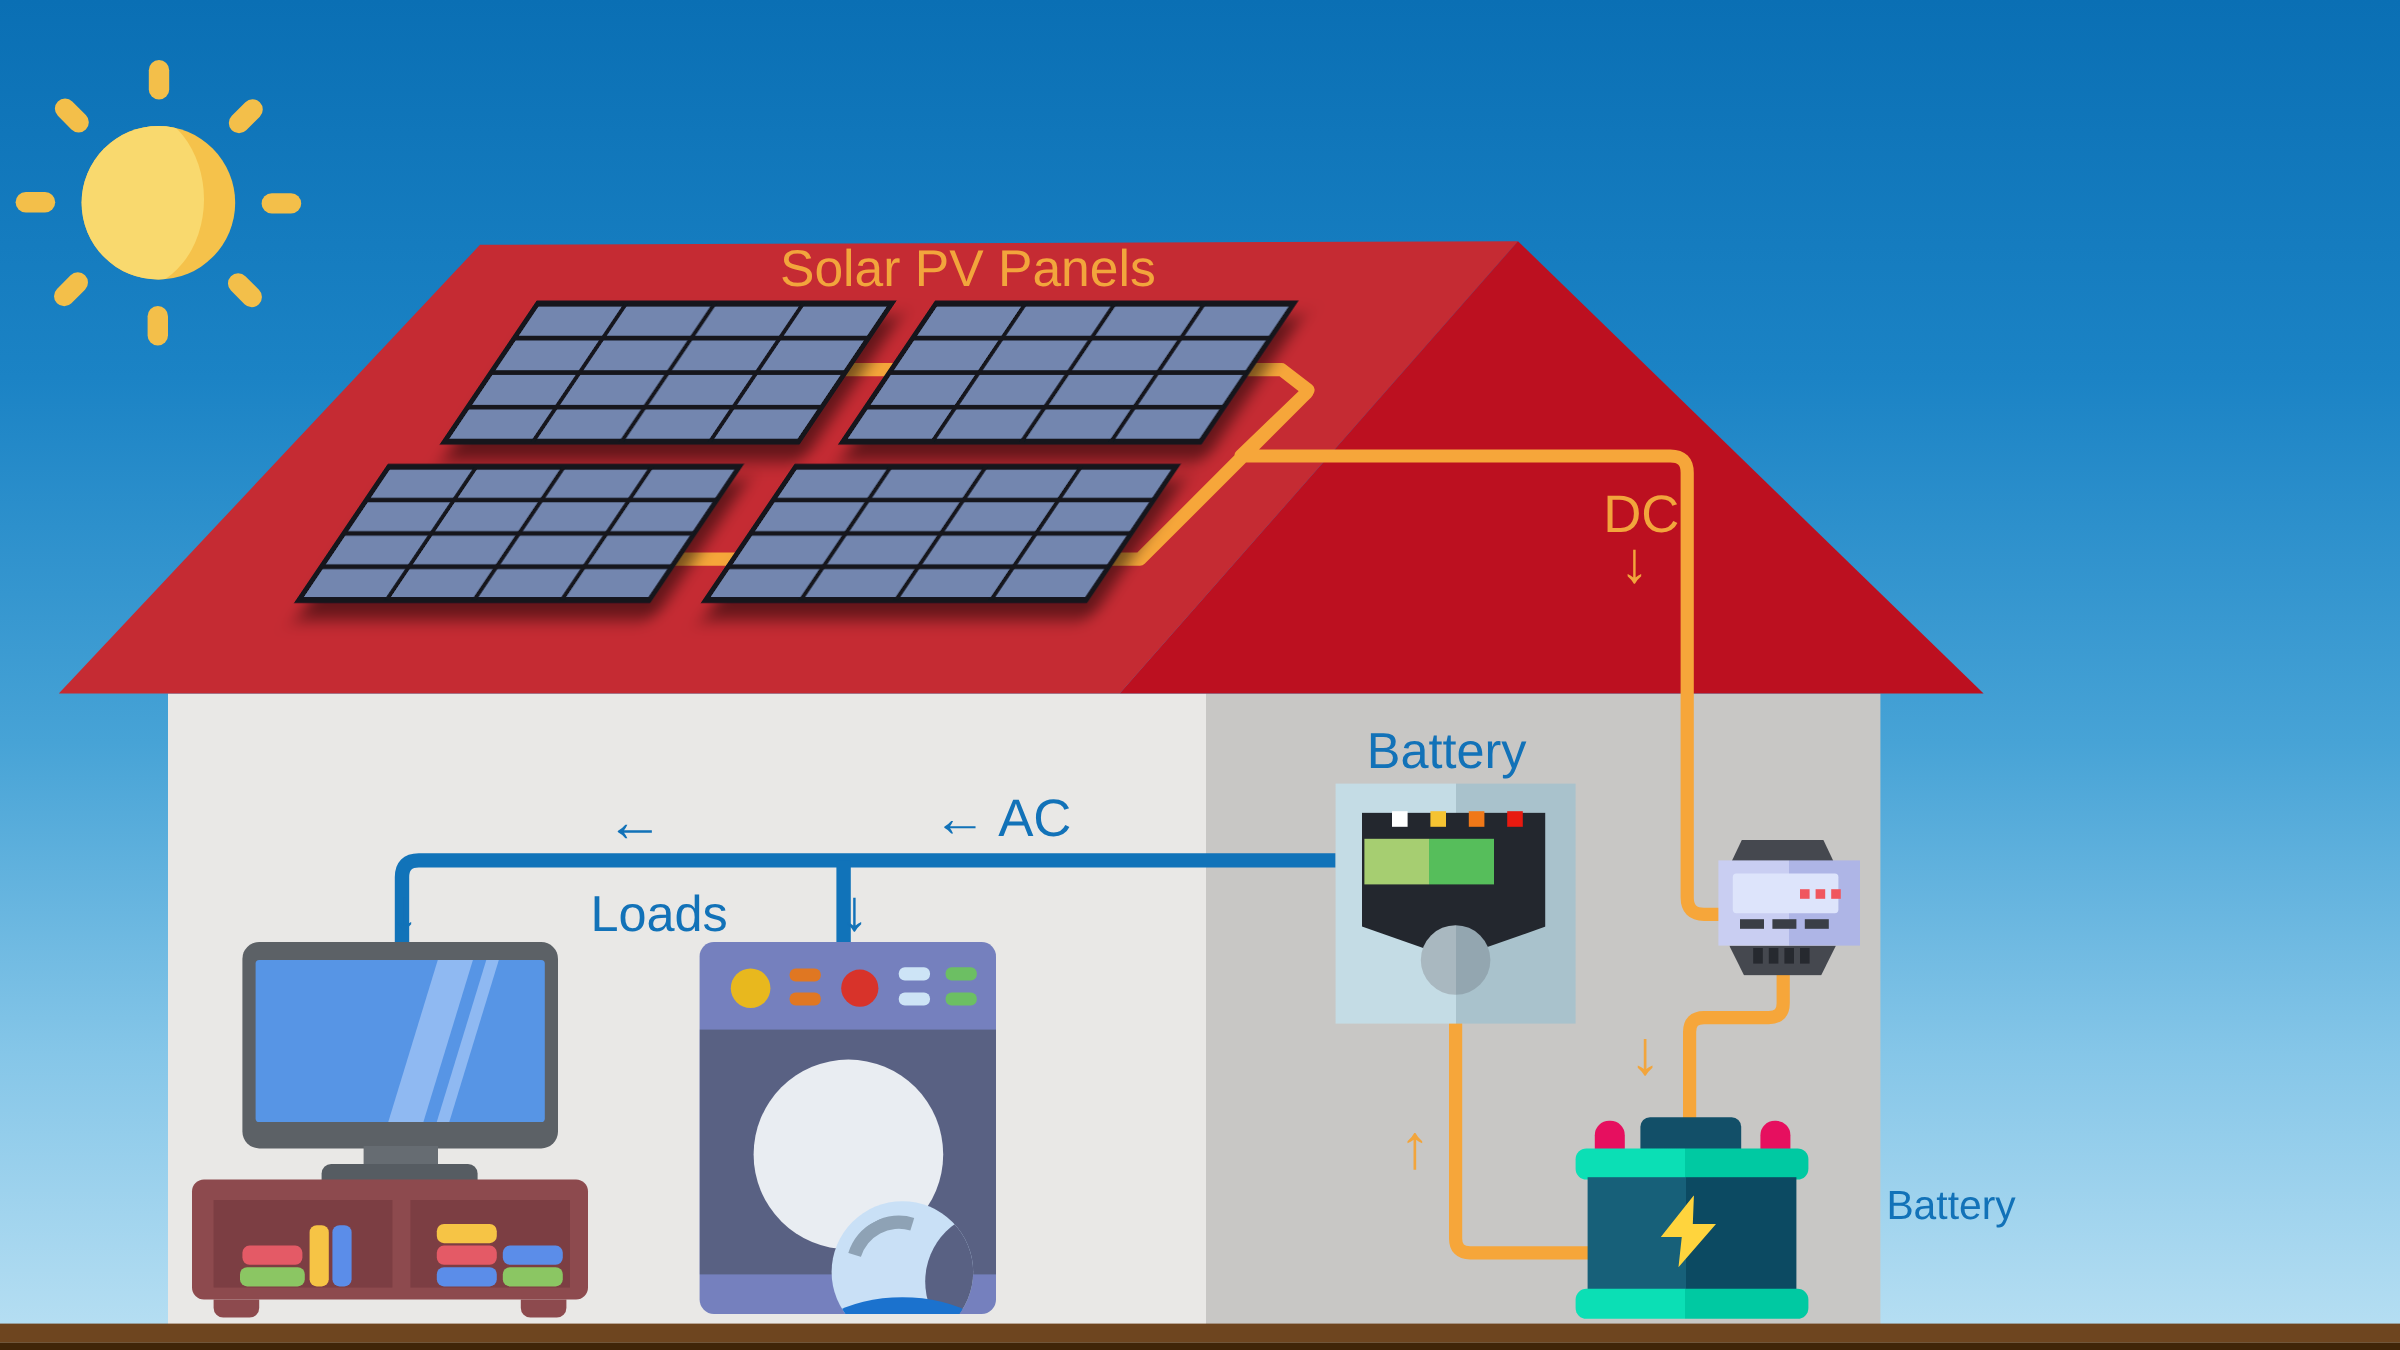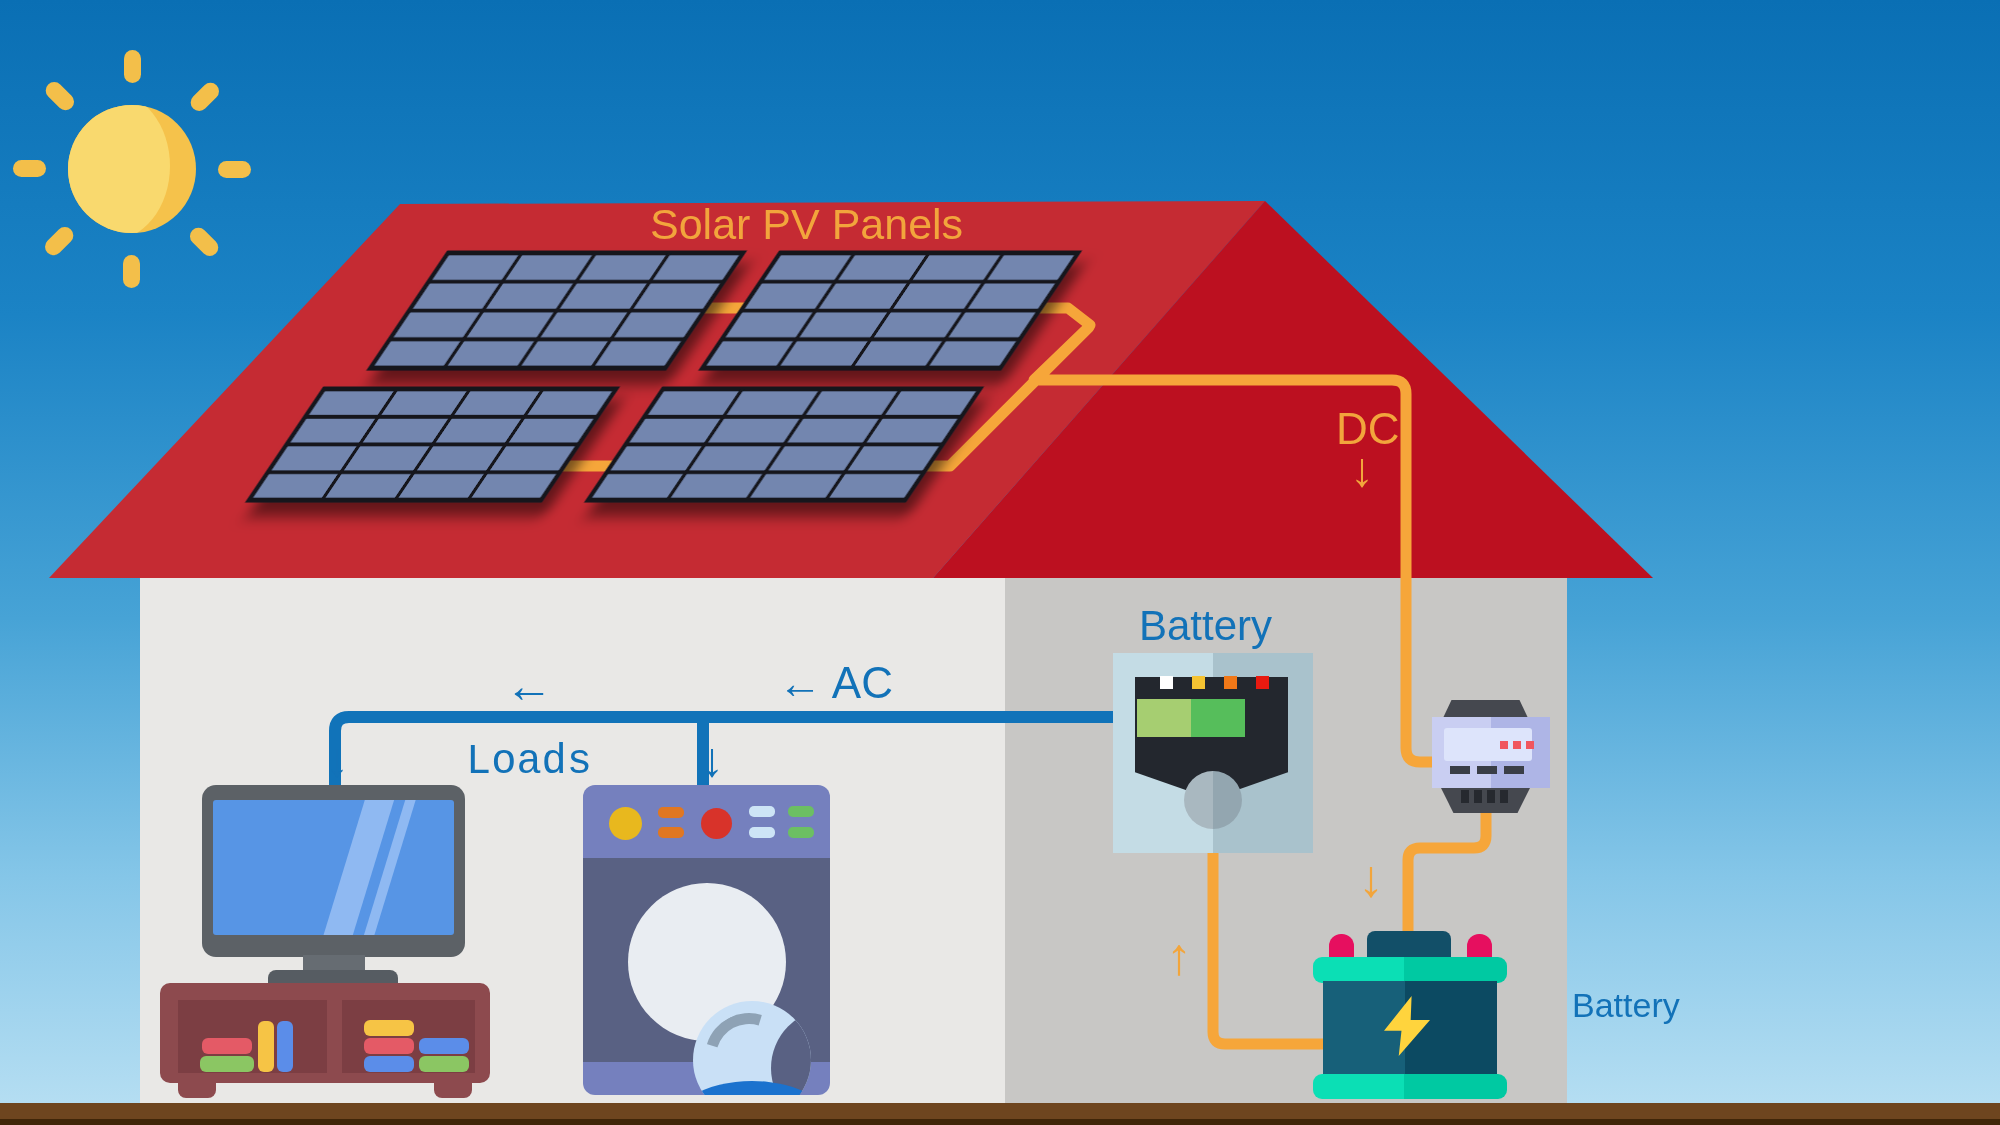--- a/index.html
+++ b/index.html
@@ -22,21 +22,21 @@
   .svg-layer{left:0; top:0;}
   
   .lbl{position:absolute; color:#1272B8; white-space:nowrap;}
   .amber{color:#F2A53C;}
   .lbl-solar {left:650px;  top:200px;  font-size:43px;}
   .lbl-dc    {left:1336px; top:404px;  font-size:44px;}
   .lbl-dc-ar {left:1350px; top:442px;  font-size:48px;}
   .lbl-inv   {left:1139px; top:602px;  font-size:42px;}
   .lbl-cc    {left:1578px; top:696px;  font-size:40px; line-height:46px; white-space:normal;}
   .lbl-bat   {left:1572px; top:986px;  font-size:34px;}
-  .lbl-loads {left:466px;  top:738px;  font-size:42px;font-family:Liberation Mono, monospace;}
+  .lbl-loads {left:492px;  top:738px;  font-size:42px;}
   .lbl-ac    {left:778px;  top:658px;  font-size:44px;}
   .lbl-arr-l {left:505px;  top:658px;  font-size:48px;}
   .ar-d1     {left:325px;  top:732px;  font-size:48px;}
   .ar-d2     {left:700px;  top:732px;  font-size:48px;}
   .ar-up     {left:1166px; top:926px;  font-size:52px;}
   .ar-d3     {left:1358px; top:848px;  font-size:52px;}
   
   .inv-box{left:1113px; top:653px; width:200px; height:200px;
            background:linear-gradient(90deg,#C4DCE5 0 50%,#A9C2CC 50% 100%);}
   .inv-unit{position:absolute; left:22px; top:24px; width:153px; height:122px; background:#23272E;

